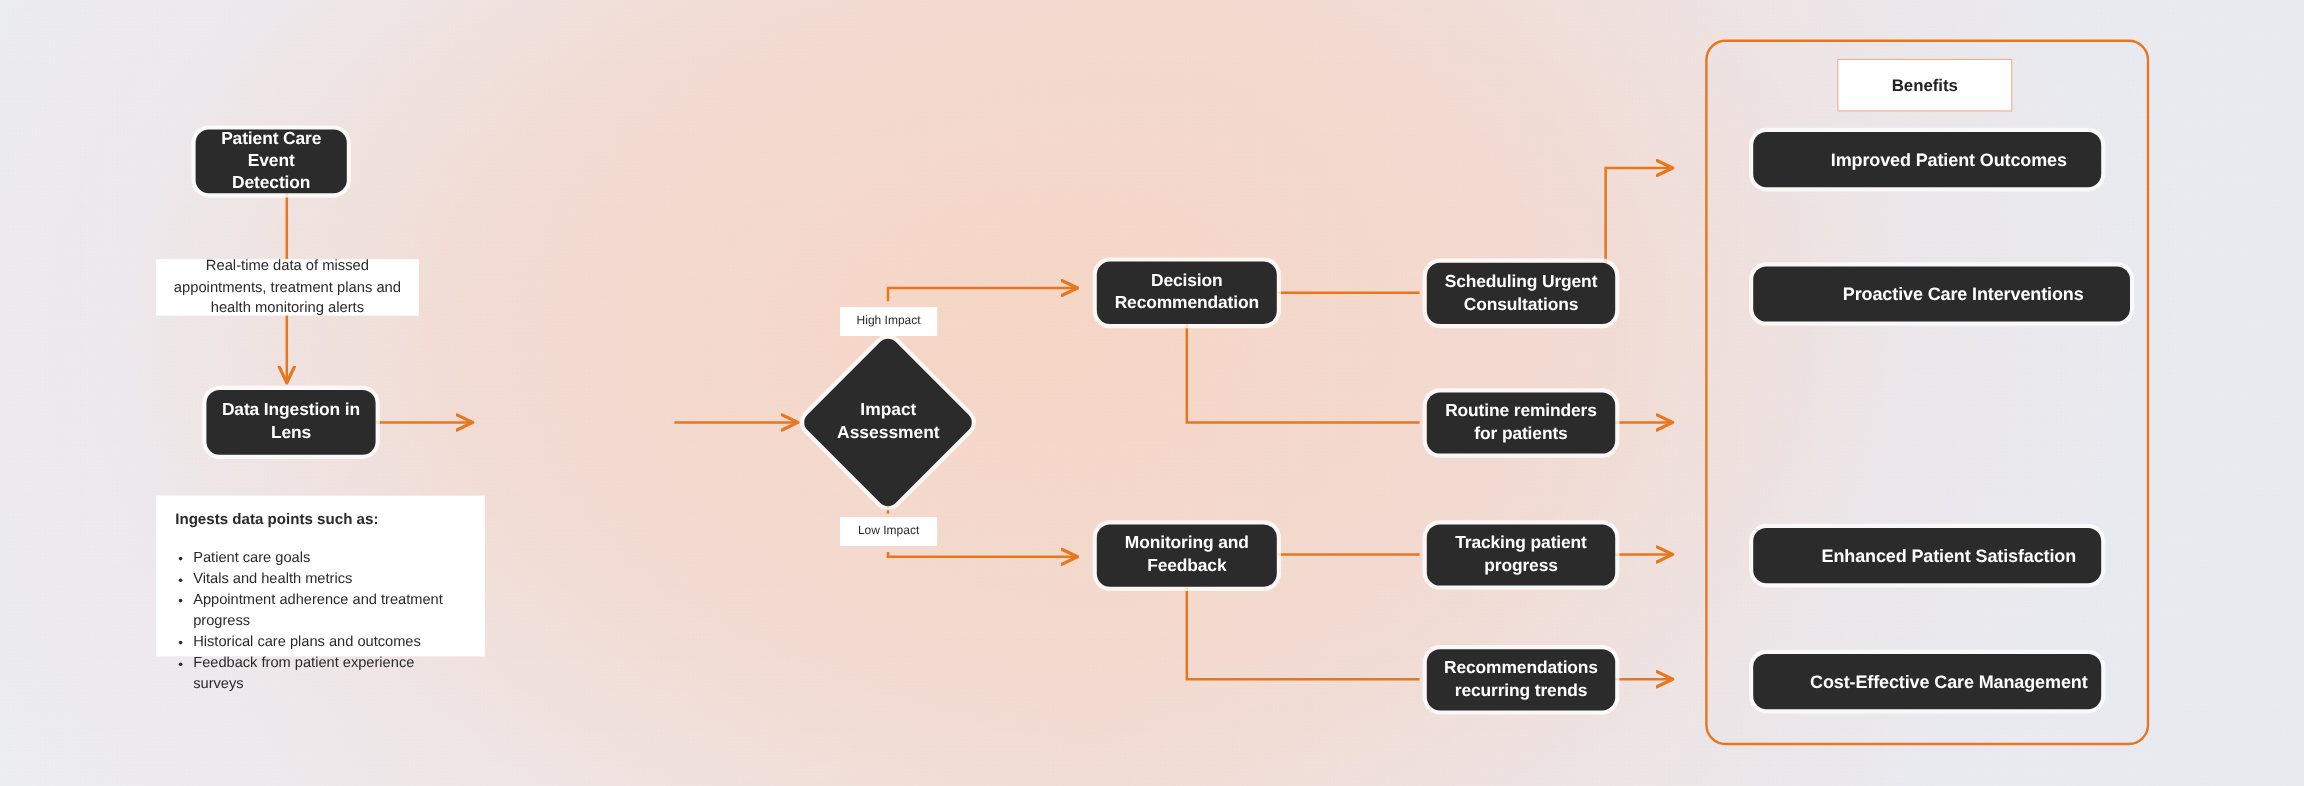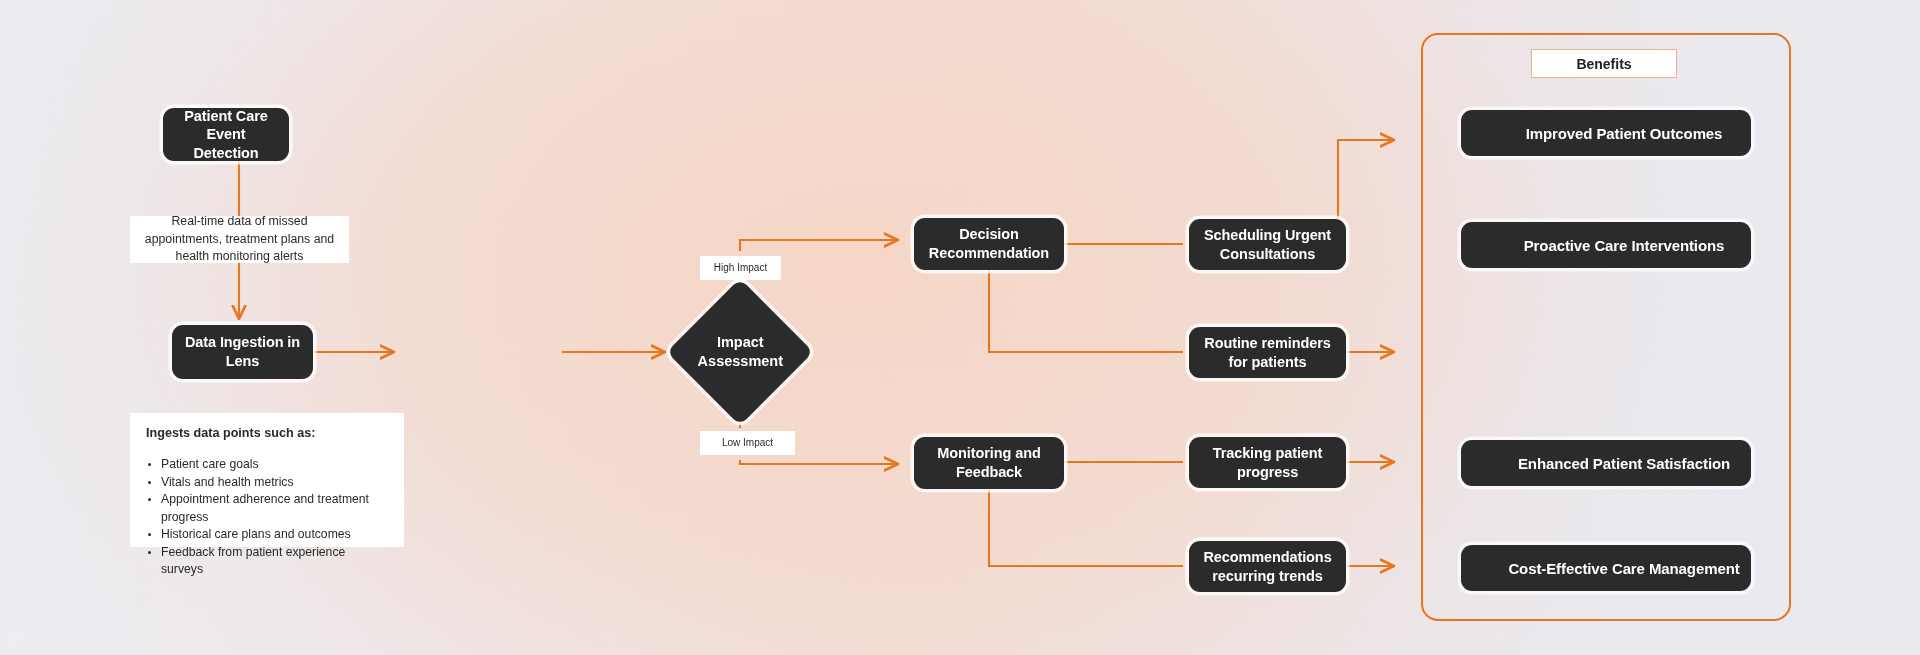--- a/index.html
+++ b/index.html
@@ -240,21 +240,21 @@
   </div>
 
 
   <div class="diamond" style="left:688px; top:300px; width:104px; height:104px;">
     <span>Impact Assessment</span>
   </div>
 
   <div class="edge-label" style="left:700px; top:256px; width:81px; height:24px;">
     <span>High Impact</span>
   </div>
-  <div class="edge-label" style="left:700px; top:431px; width:95px; height:24px;">
+  <div class="edge-label" style="left:700px; top:431px; width:81px; height:24px;">
     <span>Low Impact</span>
   </div>
 
   <div class="node" style="left:914px; top:218px; width:150px; height:52px;">
     <span>Decision Recommendation</span>
   </div>
 
   <div class="node" style="left:914px; top:437px; width:150px; height:52px;">
     <span>Monitoring and Feedback</span>
   </div>
@@ -270,28 +270,28 @@
   <div class="node" style="left:1189px; top:437px; width:157px; height:51px;">
     <span>Tracking patient progress</span>
   </div>
 
   <div class="node" style="left:1189px; top:541px; width:157px; height:51px;">
     <span>Recommendations recurring trends</span>
   </div>
 
   <div id="benefits-panel" style="left:1421px; top:33px; width:370px; height:588px;"></div>
 
-  <div id="benefits-header" style="left:1531px; top:49px; width:146px; height:29px;">
+  <div id="benefits-header" style="left:1531px; top:49px; width:146px; height:44px;">
     <span>Benefits</span>
   </div>
 
   <div class="benefit" style="left:1461px; top:110px; width:290px; height:46px;">
     <span>Improved Patient Outcomes</span>
   </div>
-  <div class="benefit" style="left:1461px; top:222px; width:290px; height:46px;">
+  <div class="benefit" style="left:1461px; top:222px; width:314px; height:46px;">
     <span>Proactive Care Interventions</span>
   </div>
   <div class="benefit" style="left:1461px; top:440px; width:290px; height:46px;">
     <span>Enhanced Patient Satisfaction</span>
   </div>
   <div class="benefit" style="left:1461px; top:545px; width:290px; height:46px;">
     <span>Cost-Effective Care Management</span>
   </div>
 
 </div>

